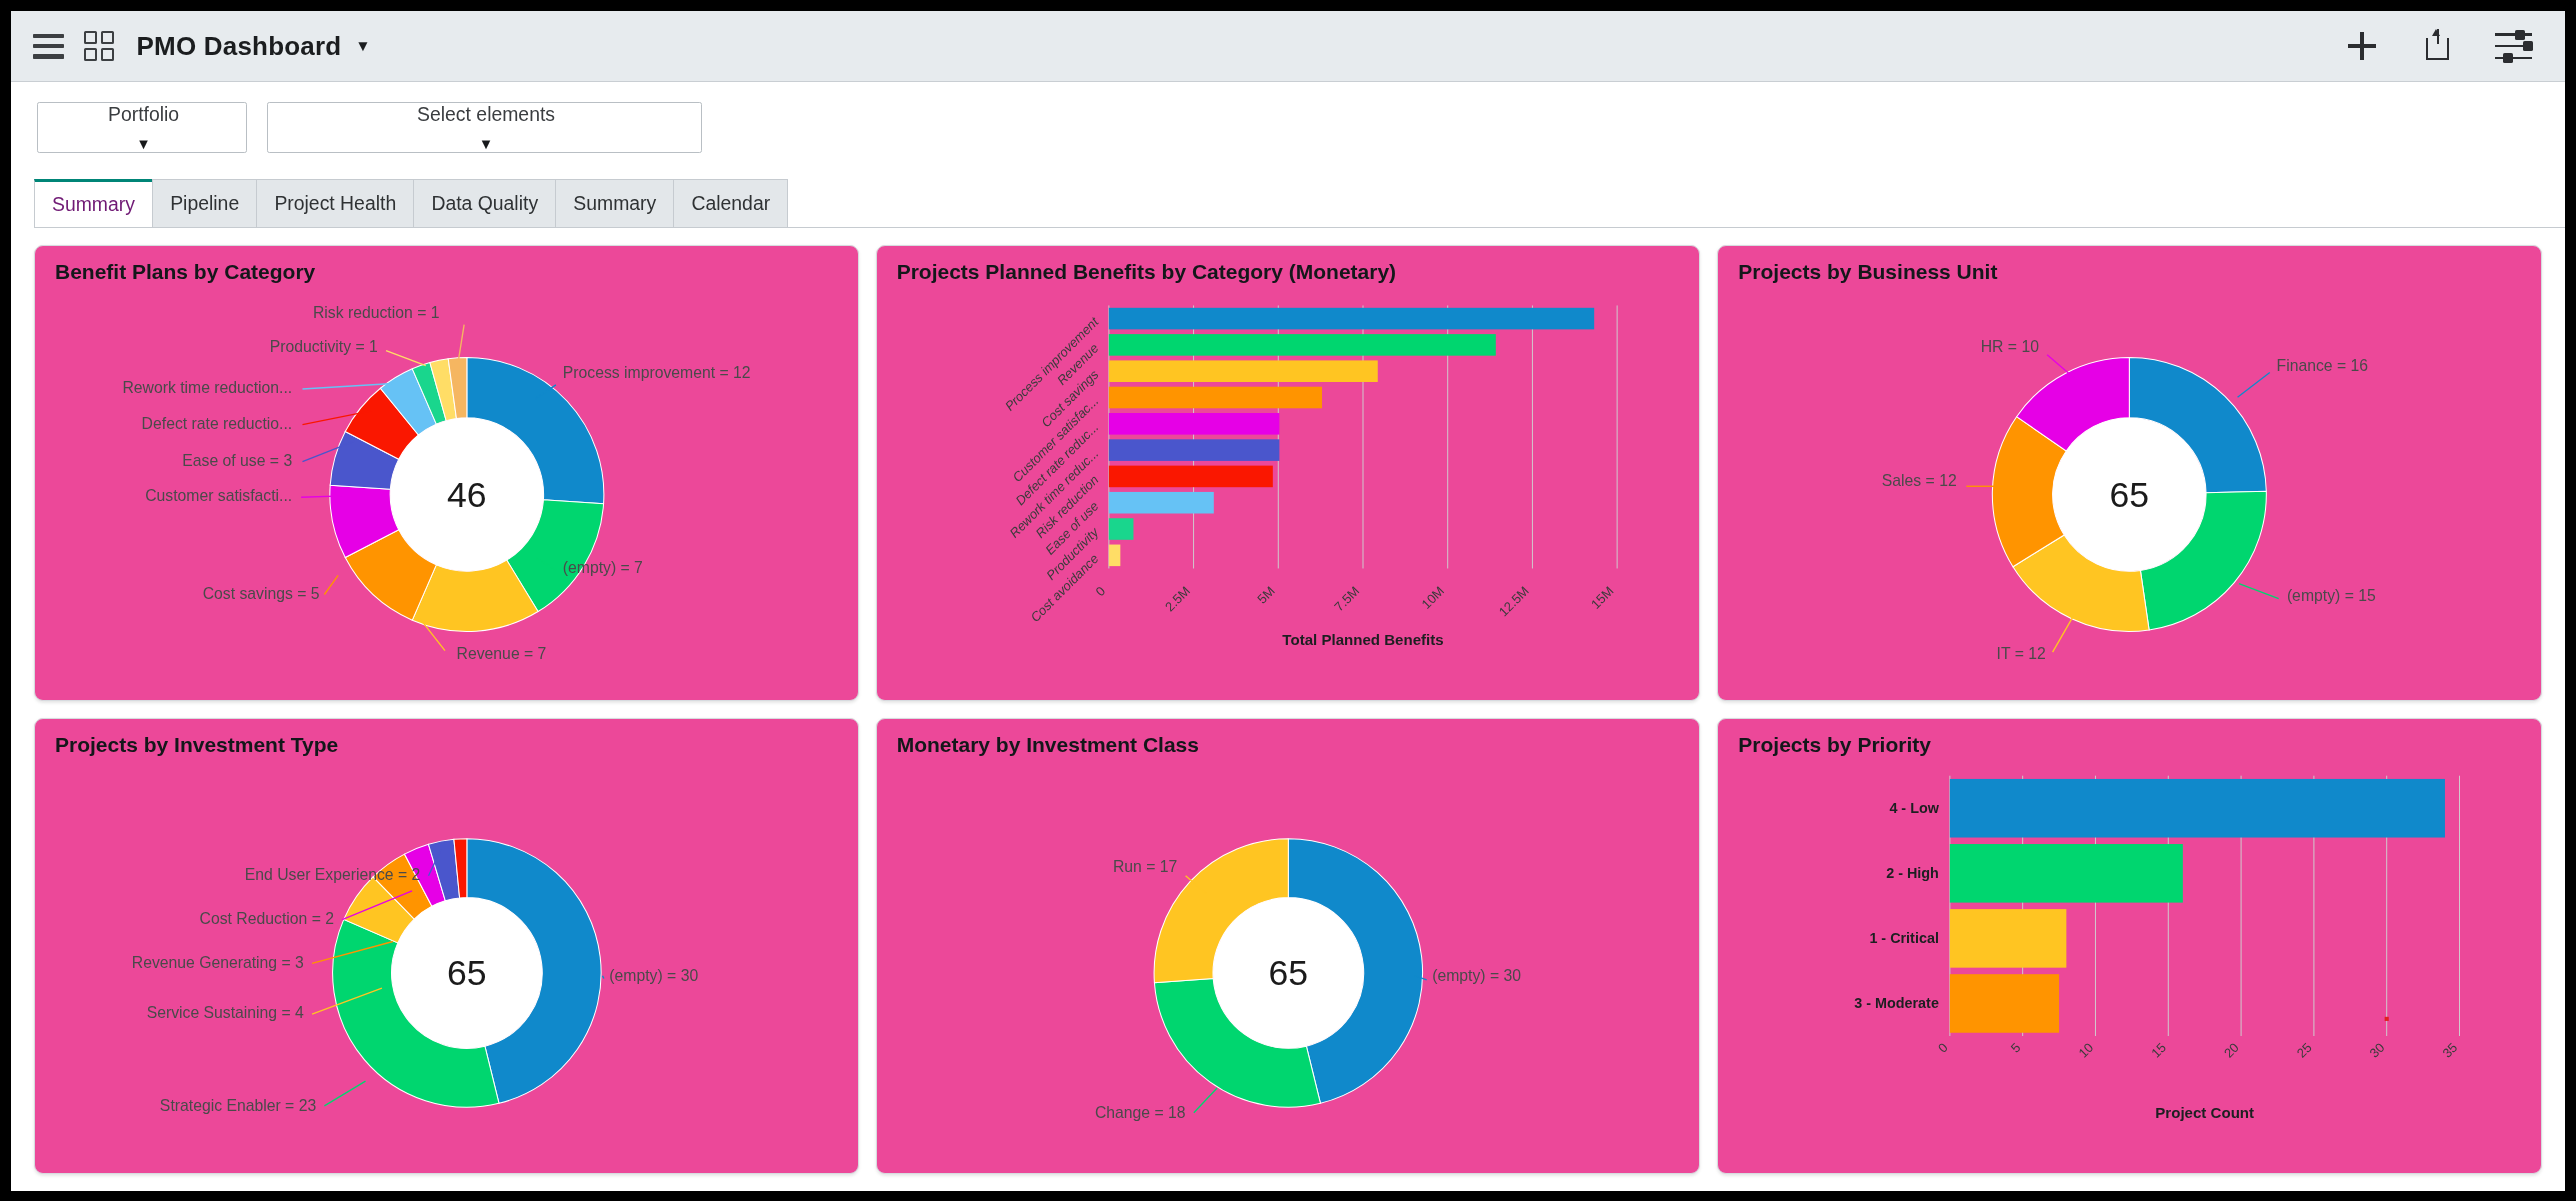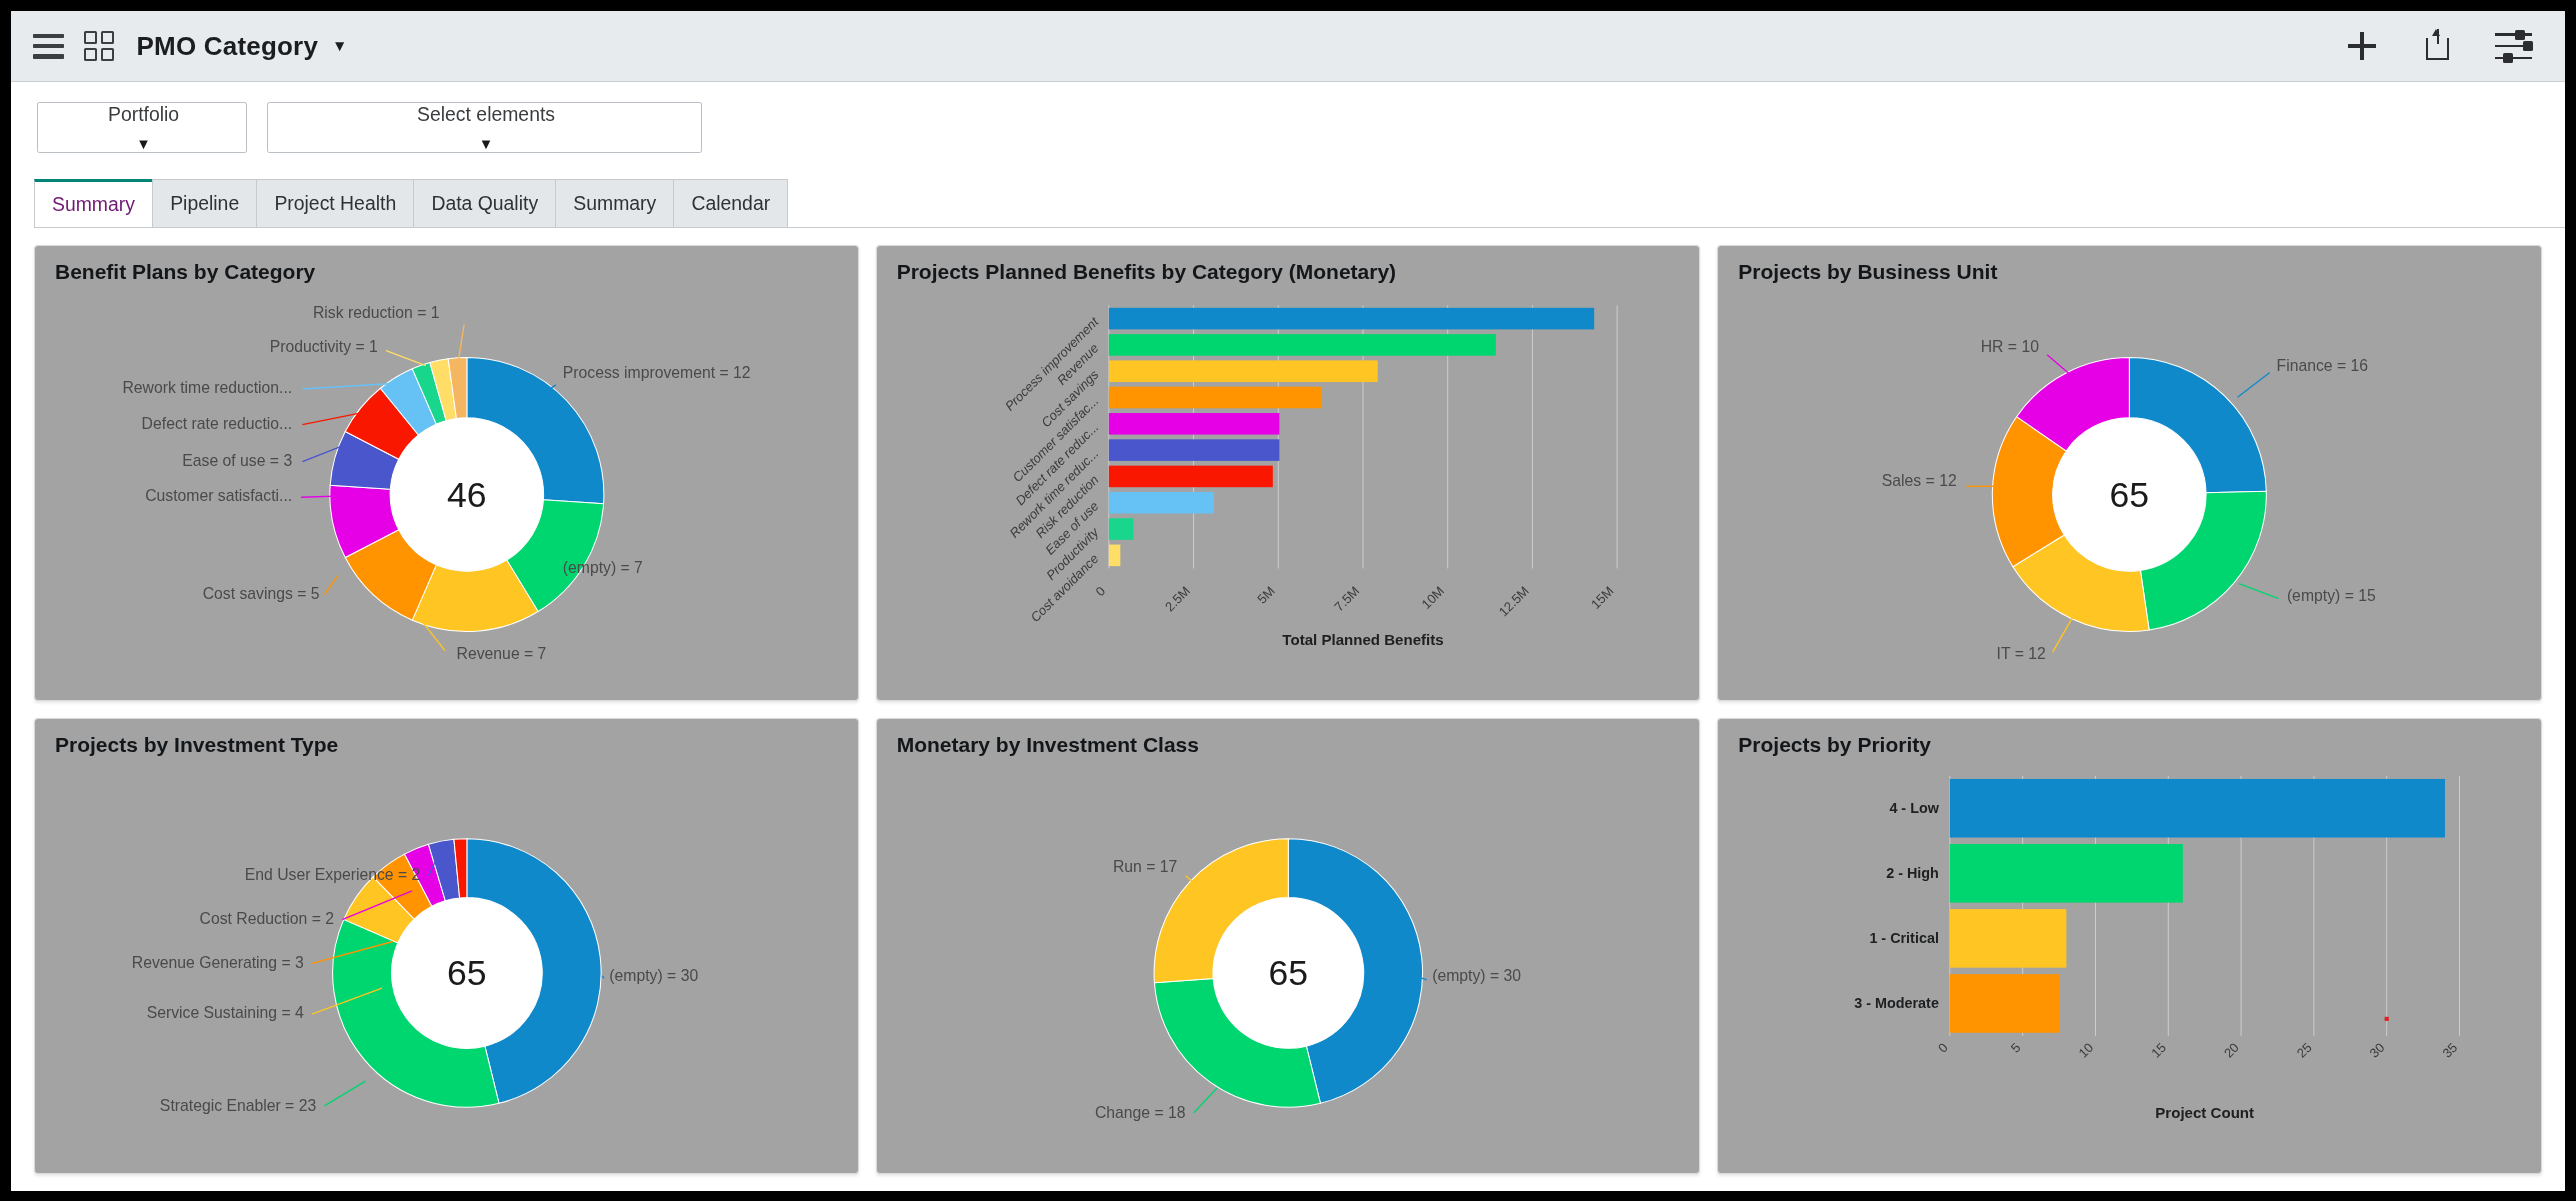--- a/index.html
+++ b/index.html
@@ -59,21 +59,21 @@
     cursor:pointer; white-space:nowrap;
   }
   .tab.active { background:#fff; border-top:3.9px solid #008577; color:#701a75; }
   
   .grid {
     position:absolute; left:23px; top:234px; right:23px; bottom:17px;
     display:grid; grid-template-columns:1fr 1fr 1fr; grid-template-rows:1fr 1fr;
     gap:17px;
   }
   .card {
-    background:#a3a3a3; border:0.8px solid #d7dbdf; border-radius:4px;
+    background:#ec4899; border:0.8px solid #d7dbdf; border-radius:9px;
     box-shadow:0 1.6px 3.1px rgba(0,0,0,.10);
     position:relative; overflow:hidden;
   }
   .card-title { position:absolute; left:20px; top:14px; font-size:21px; font-weight:700; color:#14171a; white-space:nowrap; }
   .plot { position:absolute; left:0; right:0; top:43px; bottom:0; }
   .plot svg { width:100%; height:100%; display:block; }
   .donut-label { font-size:23px; fill:#4a4a4a; font-family:"Liberation Sans", sans-serif; }
   .donut-center { font-size:52px; fill:#1b1b1b; text-anchor:middle; font-family:"Liberation Sans", sans-serif; }
   .axis-tick { font-size:19px; fill:#3b3b3b; font-family:"Liberation Sans", sans-serif; }
   .cat-tick { font-size:19px; fill:#3b3b3b; font-family:"Liberation Sans", sans-serif; font-style:italic; }
@@ -92,21 +92,21 @@
         <i></i>
         <i></i>
         <i></i>
       </div>
     <div class="gridicon">
         <i></i>
         <i></i>
         <i></i>
         <i></i>
       </div>
-    <div class="apptitle">PMO Category</div>
+    <div class="apptitle">PMO Dashboard</div>
     <div class="caret-dn">▼</div>
     <div class="spacer"></div>
     <div class="topicon plus"></div>
     <div class="topicon">
       <div class="share-box"></div>
         <div class="share-arrow"></div>
     </div>
     <div class="topicon">
       <div class="slider-row" style="top:12.4px">
           <i style="left:20px"></i>

